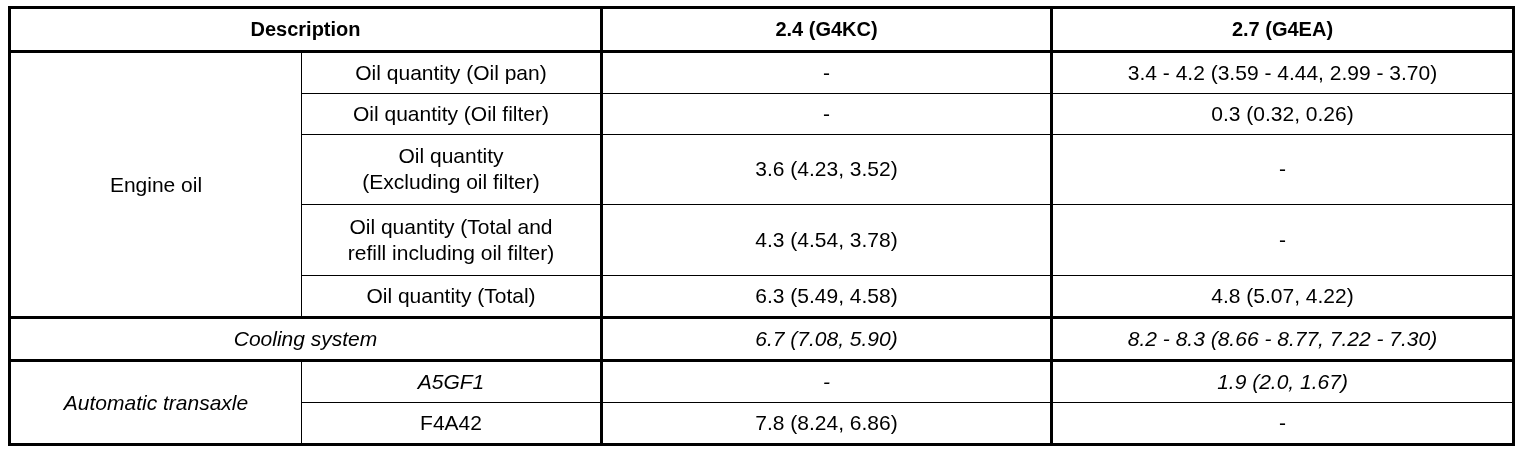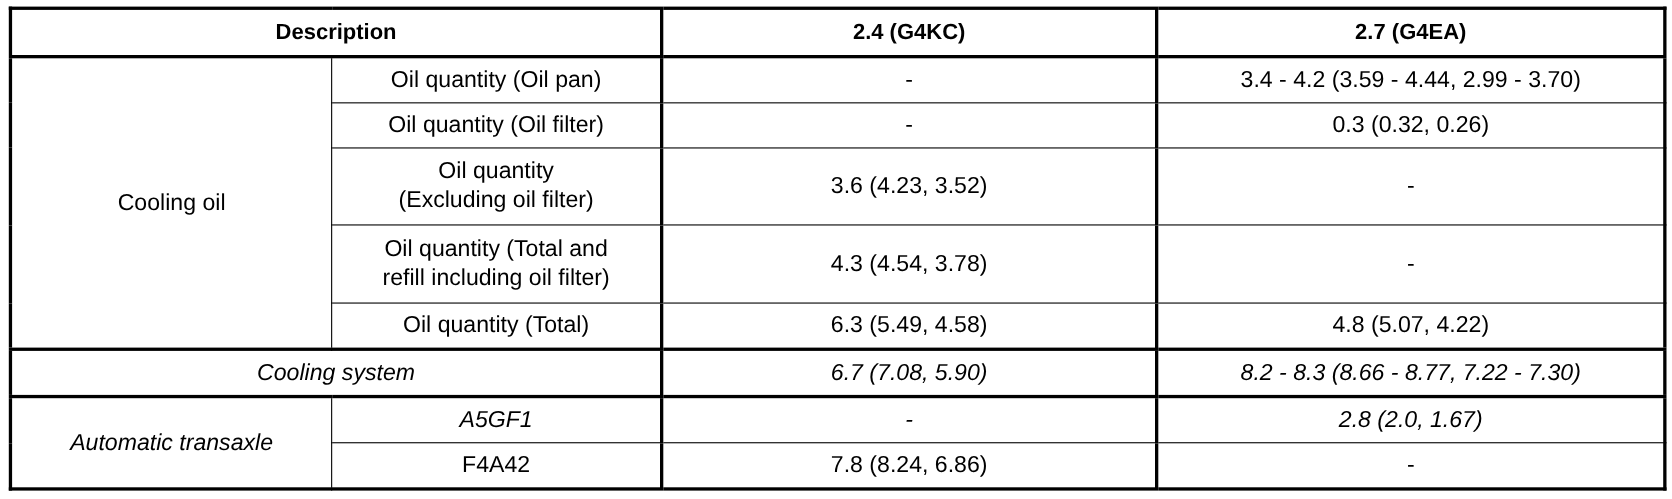--- a/index.html
+++ b/index.html
@@ -66,21 +66,21 @@
     </colgroup>
     <thead>
       <tr>
         <th colspan="2" class="thick-right">Description</th>
         <th class="thick-right">2.4 (G4KC)</th>
         <th>2.7 (G4EA)</th>
       </tr>
     </thead>
     <tbody>
       <tr>
-        <td rowspan="5" class="group-cell">Cooling oil</td>
+        <td rowspan="5" class="group-cell">Engine oil</td>
         <td class="thick-right">Oil quantity (Oil pan)</td>
         <td class="thick-right">-</td>
         <td>3.4 - 4.2 (3.59 - 4.44, 2.99 - 3.70)</td>
       </tr>
       <tr>
         <td class="thick-right">Oil quantity (Oil filter)</td>
         <td class="thick-right">-</td>
         <td>0.3 (0.32, 0.26)</td>
       </tr>
       <tr>
@@ -106,21 +106,21 @@
       </tr>
       <tr>
         <td colspan="2" class="thick-top thick-right group-cell">Cooling system</td>
         <td class="thick-top thick-right">6.7 (7.08, 5.90)</td>
         <td class="thick-top">8.2 - 8.3 (8.66 - 8.77, 7.22 - 7.30)</td>
       </tr>
       <tr>
         <td rowspan="2" class="thick-top group-cell">Automatic transaxle</td>
         <td class="thick-top thick-right">A5GF1</td>
         <td class="thick-top thick-right">-</td>
-        <td class="thick-top">2.8 (2.0, 1.67)</td>
+        <td class="thick-top">1.9 (2.0, 1.67)</td>
       </tr>
       <tr>
         <td class="thick-right">F4A42</td>
         <td class="thick-right">7.8 (8.24, 6.86)</td>
         <td>-</td>
       </tr>
     </tbody>
   </table>
 </div>
 

